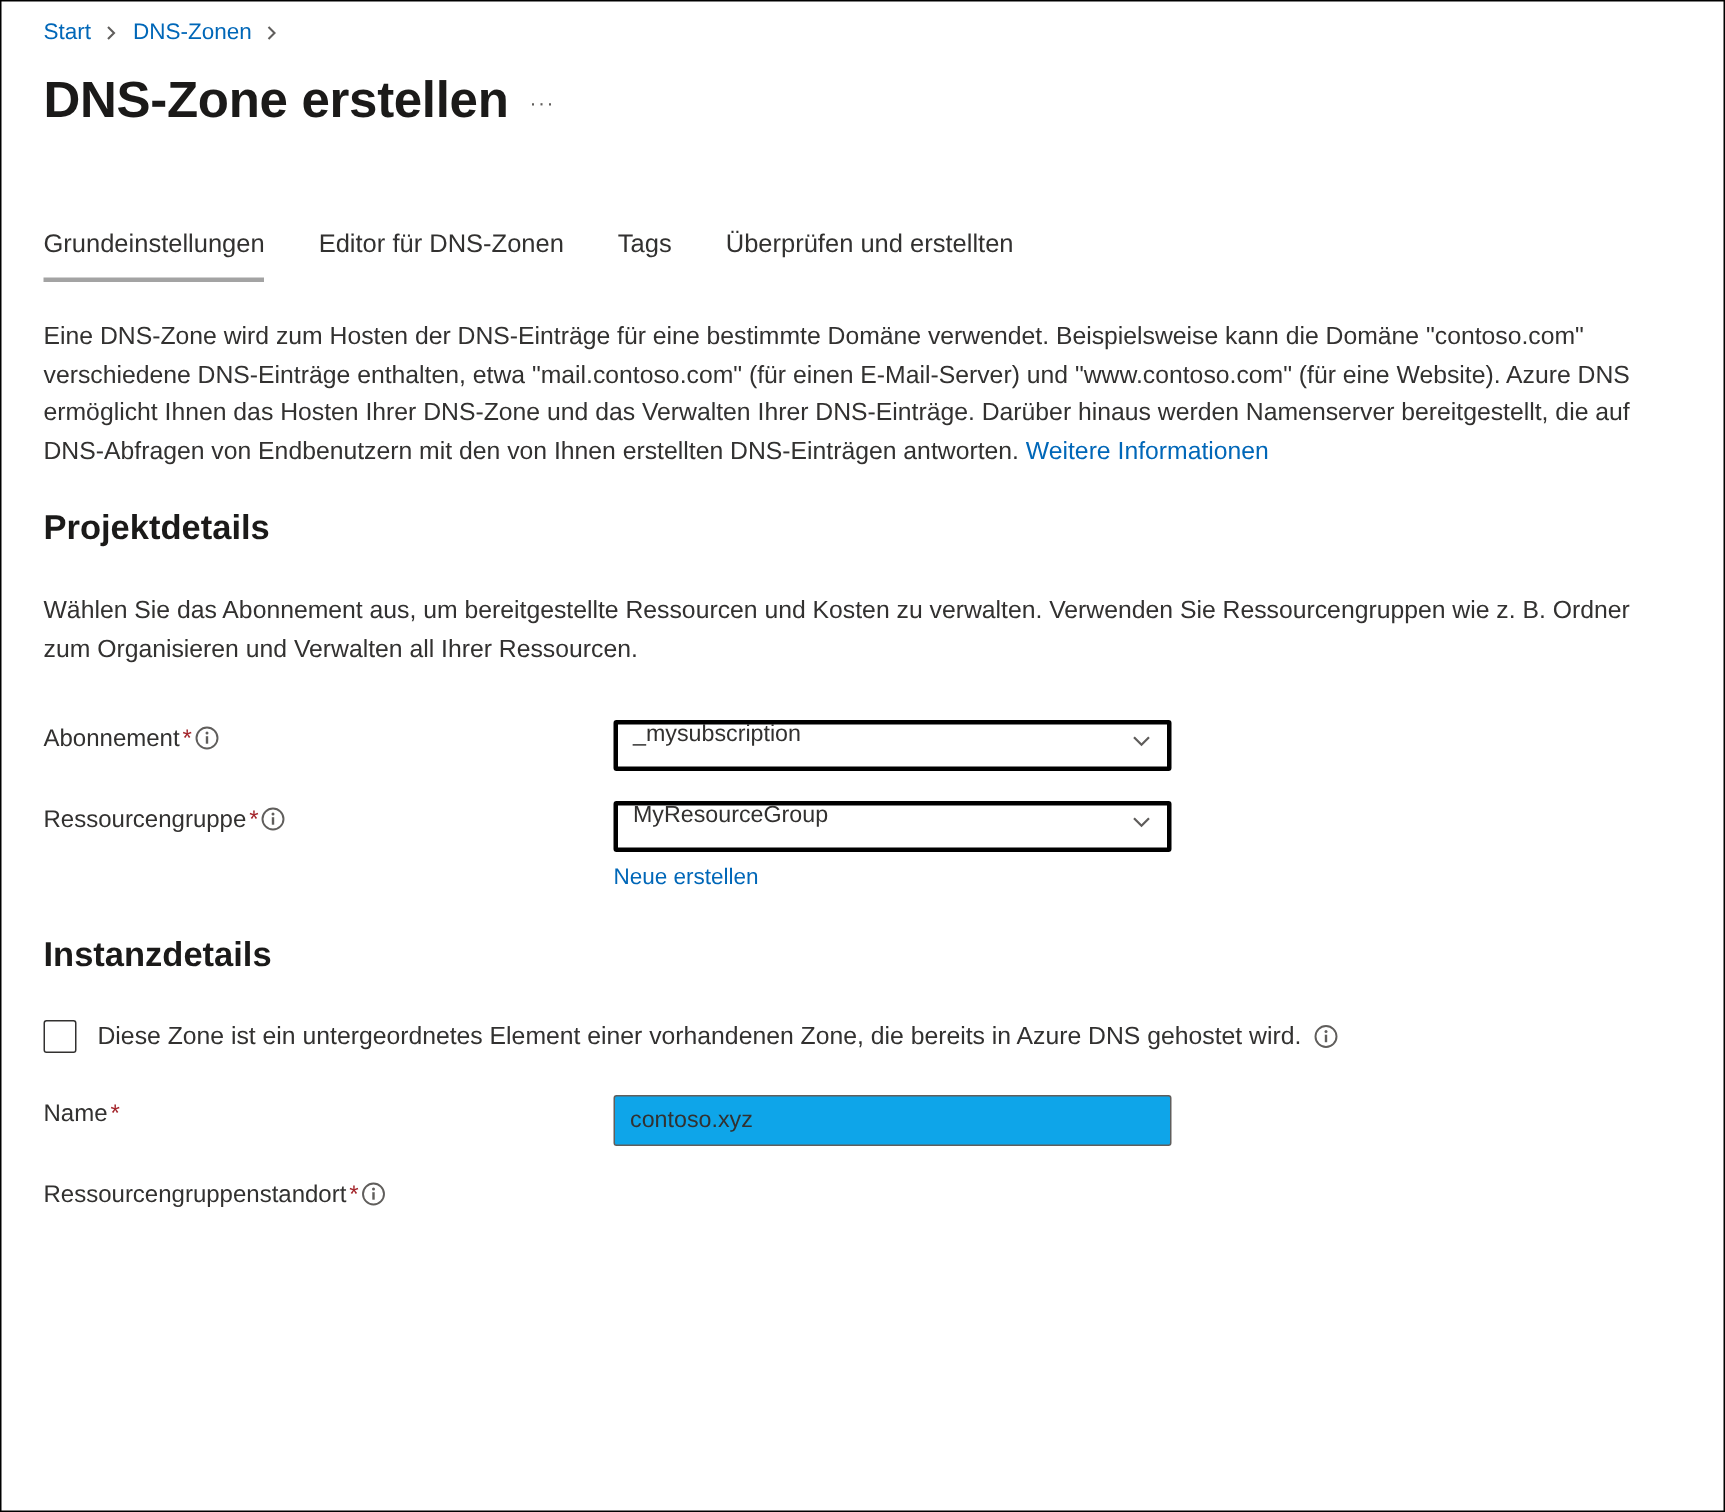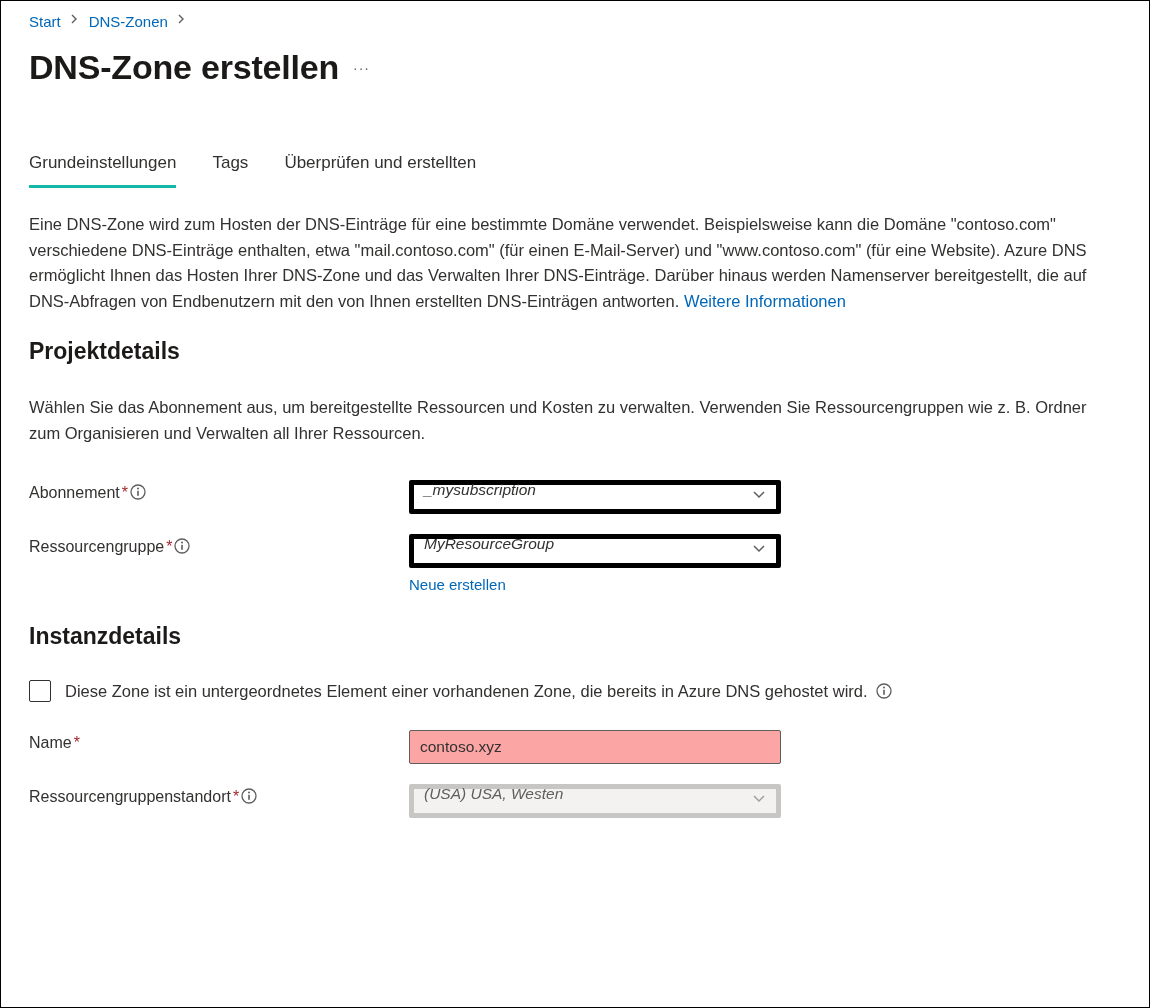--- a/index.html
+++ b/index.html
@@ -9,61 +9,60 @@
       color: #323130;
       background: #fff;
       width: 1150px;
       height: 1008px;
       border: 1px solid #000;
       padding: 12px 28px 0 28px;
       overflow: hidden;
     }
     a { color: #0067b8; text-decoration: none; cursor: pointer; }
 
-    .breadcrumb { font-size: 15px; display: flex; align-items: flex-start; gap: 10px; color: #0067b8; }
+    .breadcrumb { font-size: 15px; display: flex; align-items: flex-end; gap: 10px; color: #0067b8; }
     .breadcrumb .chev { color: #605e5c; font-size: 12px; }
 
     .page-title-row { display: flex; align-items: center; gap: 14px; margin-top: 18px; margin-bottom: 60px; }
     h1.page-title { font-size: 34px; font-weight: 600; color: #1b1a19; letter-spacing: -0.2px; }
     .ellipsis { color: #605e5c; font-size: 14px; letter-spacing: 1px; }
 
     .tabs { display: flex; gap: 36px; border-bottom: none; margin-bottom: 24px; }
     .tab { padding: 6px 0 12px 0; font-size: 17px; color: #323130; cursor: pointer; border-bottom: 3px solid transparent; }
-    .tab.active { border-bottom: 3px solid #14b8a6; color: #323130; font-weight: 400; }
+    .tab.active { border-bottom: 3px solid #a3a3a3; color: #323130; font-weight: 400; }
 
     .description { font-size: 16.5px; line-height: 1.55; color: #323130; margin-bottom: 24px; }
 
     h2.section { font-size: 23px; font-weight: 600; color: #1b1a19; margin-bottom: 30px; }
     .section-desc { font-size: 16.5px; line-height: 1.55; color: #323130; margin-bottom: 34px; }
 
     .form-row { display: flex; align-items: flex-start; margin-bottom: 20px; }
     .form-row .label-col { width: 380px; font-size: 16px; color: #323130; display: flex; align-items: flex-start; gap: 2px; padding-top: 4px; }
     .form-row .field-col { width: 372px; }
     .req { color: #a4262c; }
     .select {
       width: 100%;
       height: 34px;
-      border: 5px solid #000000;
+      border: 3px solid #000000;
       border-radius: 2px;
       padding: 0 34px 15px 10px;
       font-size: 15.5px;
       color: #323130;
       background: #fff;
       position: relative;
       display: flex;
       align-items: center;
       cursor: pointer;
-      font-style: italic;
     }
     .select.disabled { background: #f3f2f1; color: #605e5c; border-color: #c8c6c4; cursor: default; }
     .select .chevron { position: absolute; right: 10px; top: 50%; transform: translateY(-50%); pointer-events: none; }
     .chevron svg { width: 14px; height: 14px; fill: #605e5c; }
     .textbox {
       width: 100%; height: 34px; border: 1px solid #605e5c; border-radius: 2px;
-      padding: 0 10px; font-size: 15.5px; color: #323130; background: #fca5a5;
+      padding: 0 10px; font-size: 15.5px; color: #323130; background: #0ea5e9;
     }
     .sublink { margin-top: 8px; font-size: 15px; }
 
     .checkbox-row { display: flex; align-items: center; gap: 14px; margin-bottom: 28px; margin-top: 6px; }
     .cbx {
       width: 22px; height: 22px; border: 1.5px solid #323130; border-radius: 2px; background: #fff; cursor: pointer;
     }
     .checkbox-label { font-size: 16.5px; color: #323130; display: flex; align-items: center; gap: 8px; }
 
     .info-icon { display: inline-flex; width: 16px; height: 16px; }
@@ -87,20 +86,21 @@
   </span>
 </div>
 
 <div class="page-title-row">
   <h1 class="page-title">DNS-Zone erstellen</h1>
   <span class="ellipsis">···</span>
 </div>
 
 <div class="tabs">
   <div class="tab active">Grundeinstellungen</div>
+  <div class="tab">Editor für DNS-Zonen</div>
   <div class="tab">Tags</div>
   <div class="tab">Überprüfen und erstellten</div>
 </div>
 
 <div class="description">
   <span>Eine DNS-Zone wird zum Hosten der DNS-Einträge für eine bestimmte Domäne verwendet. Beispielsweise kann die Domäne "contoso.com" verschiedene DNS-Einträge enthalten, etwa "mail.contoso.com" (für einen E-Mail-Server) und "www.contoso.com" (für eine Website). Azure DNS ermöglicht Ihnen das Hosten Ihrer DNS-Zone und das Verwalten Ihrer DNS-Einträge. Darüber hinaus werden Namenserver bereitgestellt, die auf DNS-Abfragen von Endbenutzern mit den von Ihnen erstellten DNS-Einträgen antworten. </span><a>Weitere Informationen</a>
 </div>
 
 <h2 class="section">Projektdetails</h2>
 <p class="section-desc">Wählen Sie das Abonnement aus, um bereitgestellte Ressourcen und Kosten zu verwalten. Verwenden Sie Ressourcengruppen wie z. B. Ordner zum Organisieren und Verwalten all Ihrer Ressourcen.</p>
@@ -181,21 +181,13 @@
     <span>Ressourcengruppenstandort</span>
     <span class="req">*</span>
     <span class="info-icon">
       <svg viewBox="0 0 16 16">
           <circle cx="8" cy="8" r="7" fill="none" stroke="#605e5c" stroke-width="1.3"></circle>
           <rect x="7.2" y="6.8" width="1.6" height="5" fill="#605e5c"></rect>
           <circle cx="8" cy="4.6" r="1" fill="#605e5c"></circle>
         </svg>
     </span>
   </div>
-  <div class="field-col">
-    <div class="select disabled">
-      <span>(USA) USA, Westen</span>
-      <span class="chevron"><svg viewBox="0 0 14 14">
-            <path d="M2 4 L7 9 L12 4" stroke="#a19f9d" stroke-width="1.5" fill="none"></path>
-          </svg></span>
-    </div>
-  </div>
 </div>
 
 </body></html>

